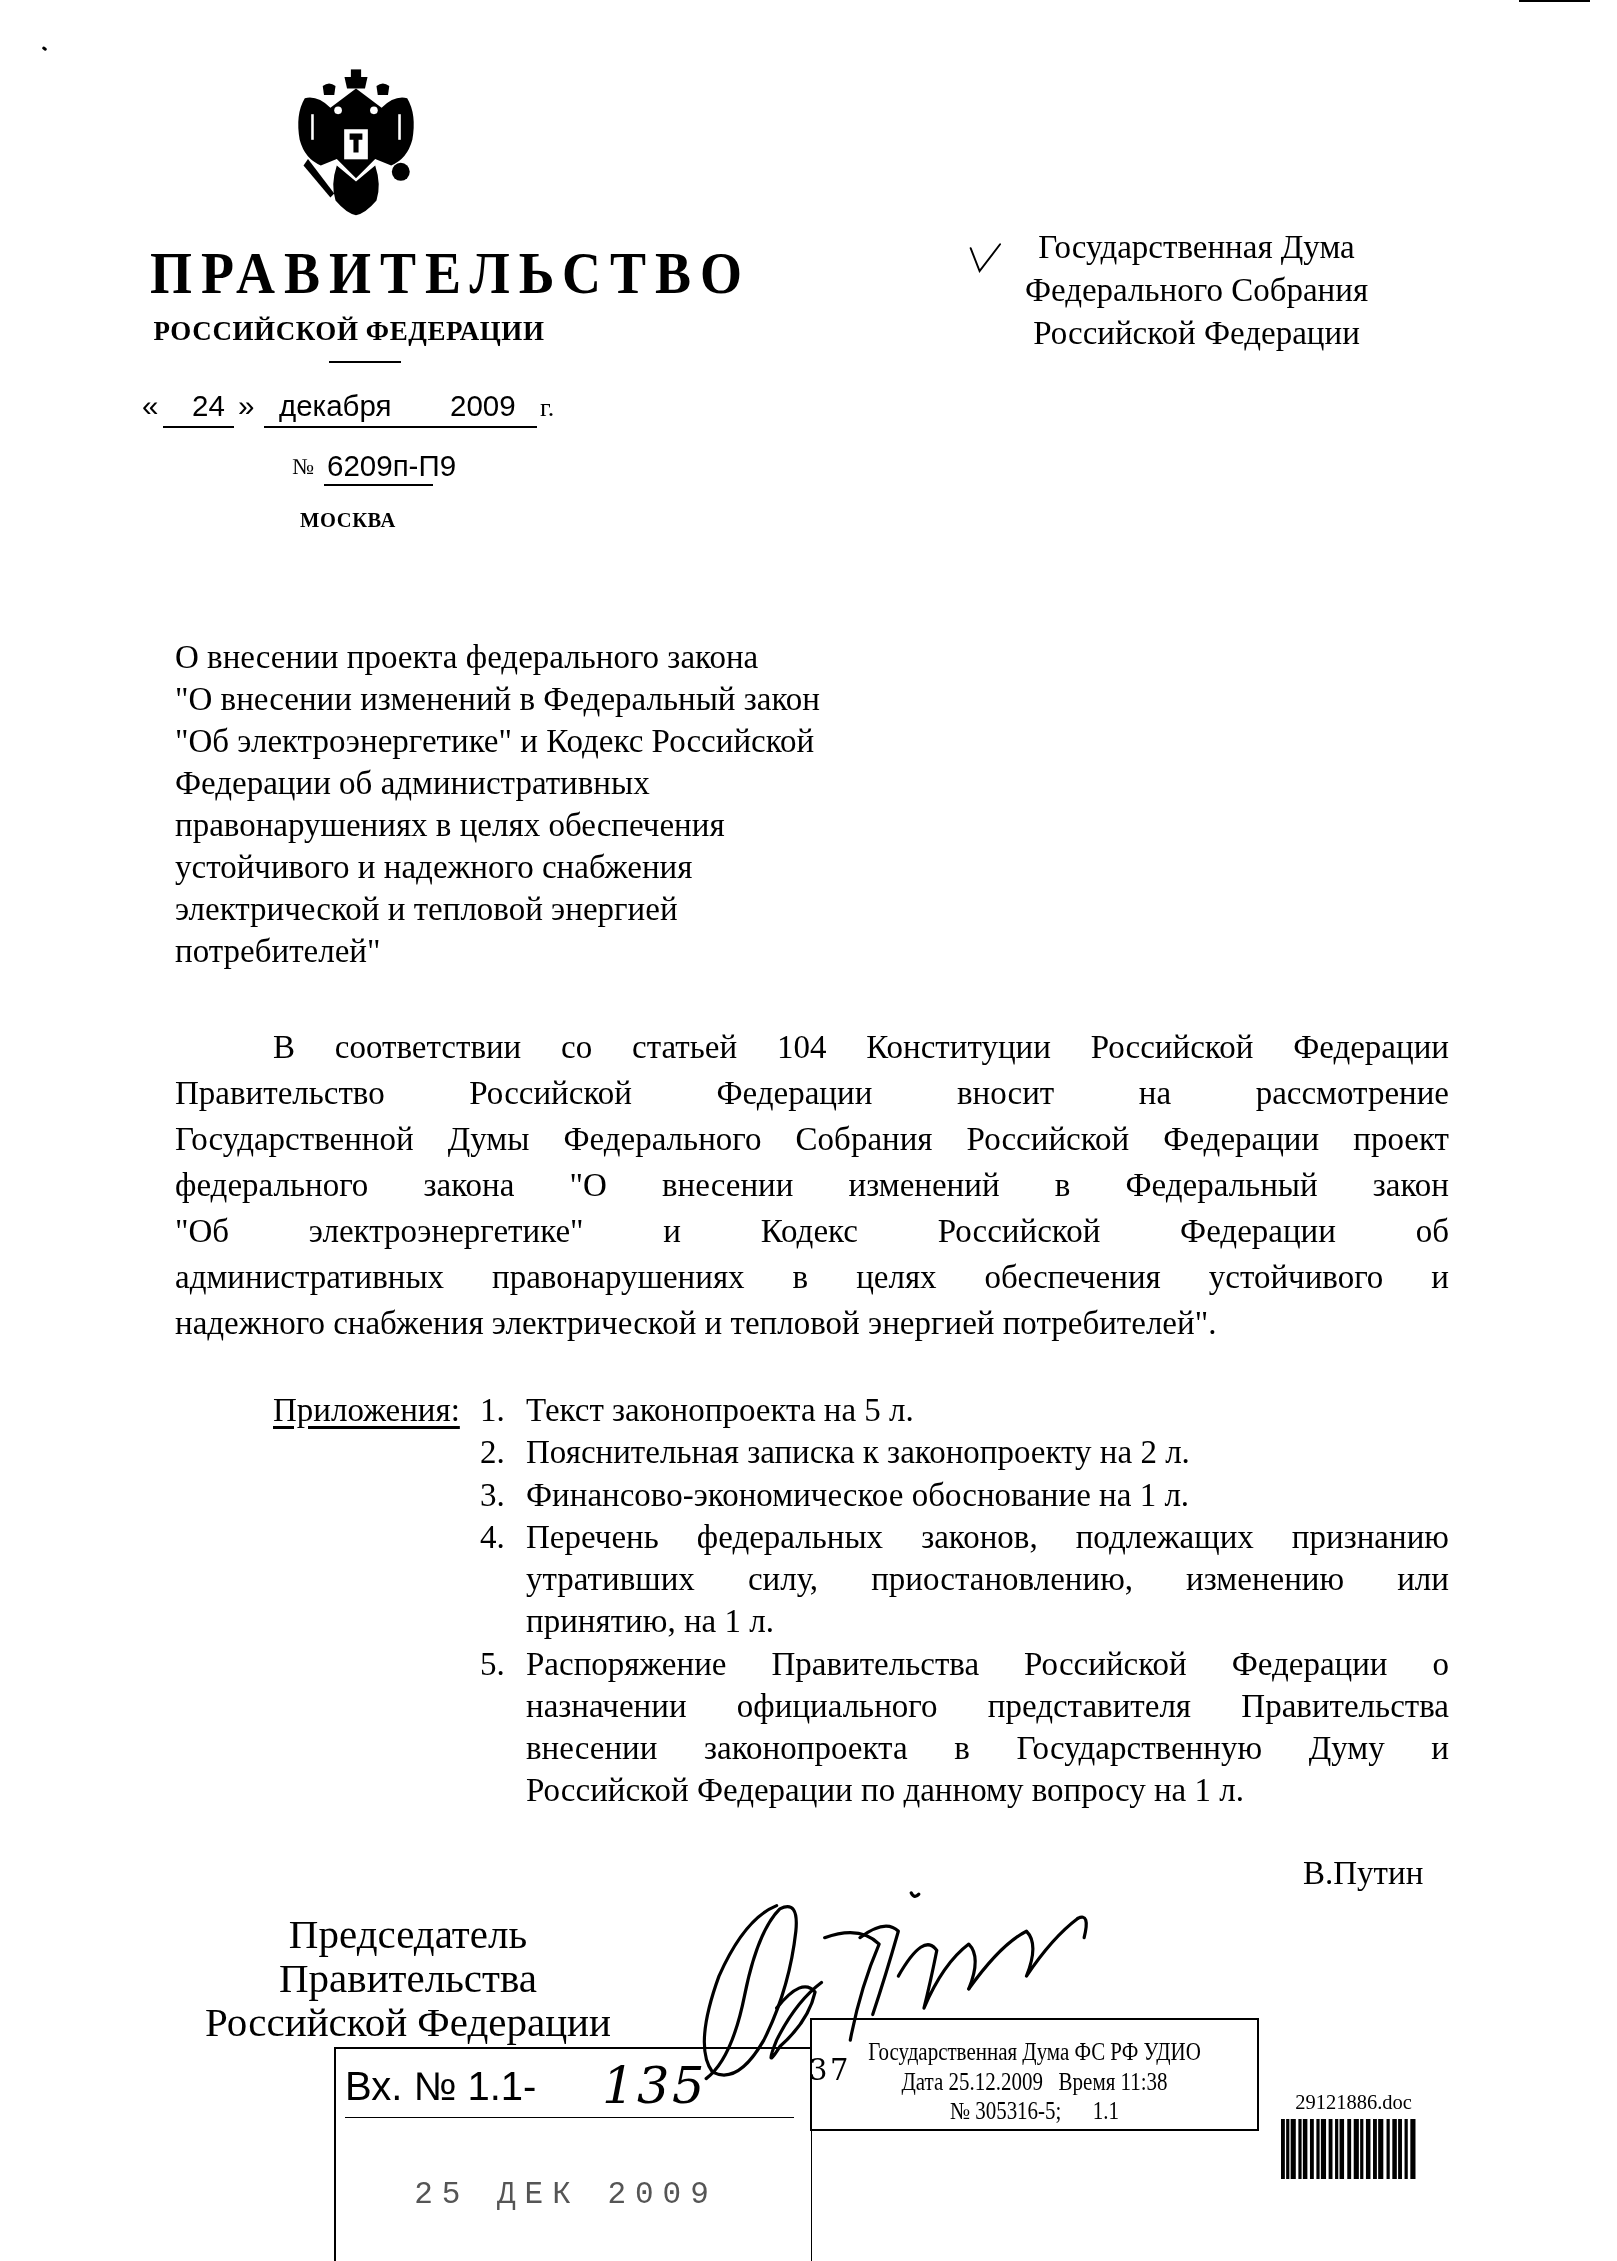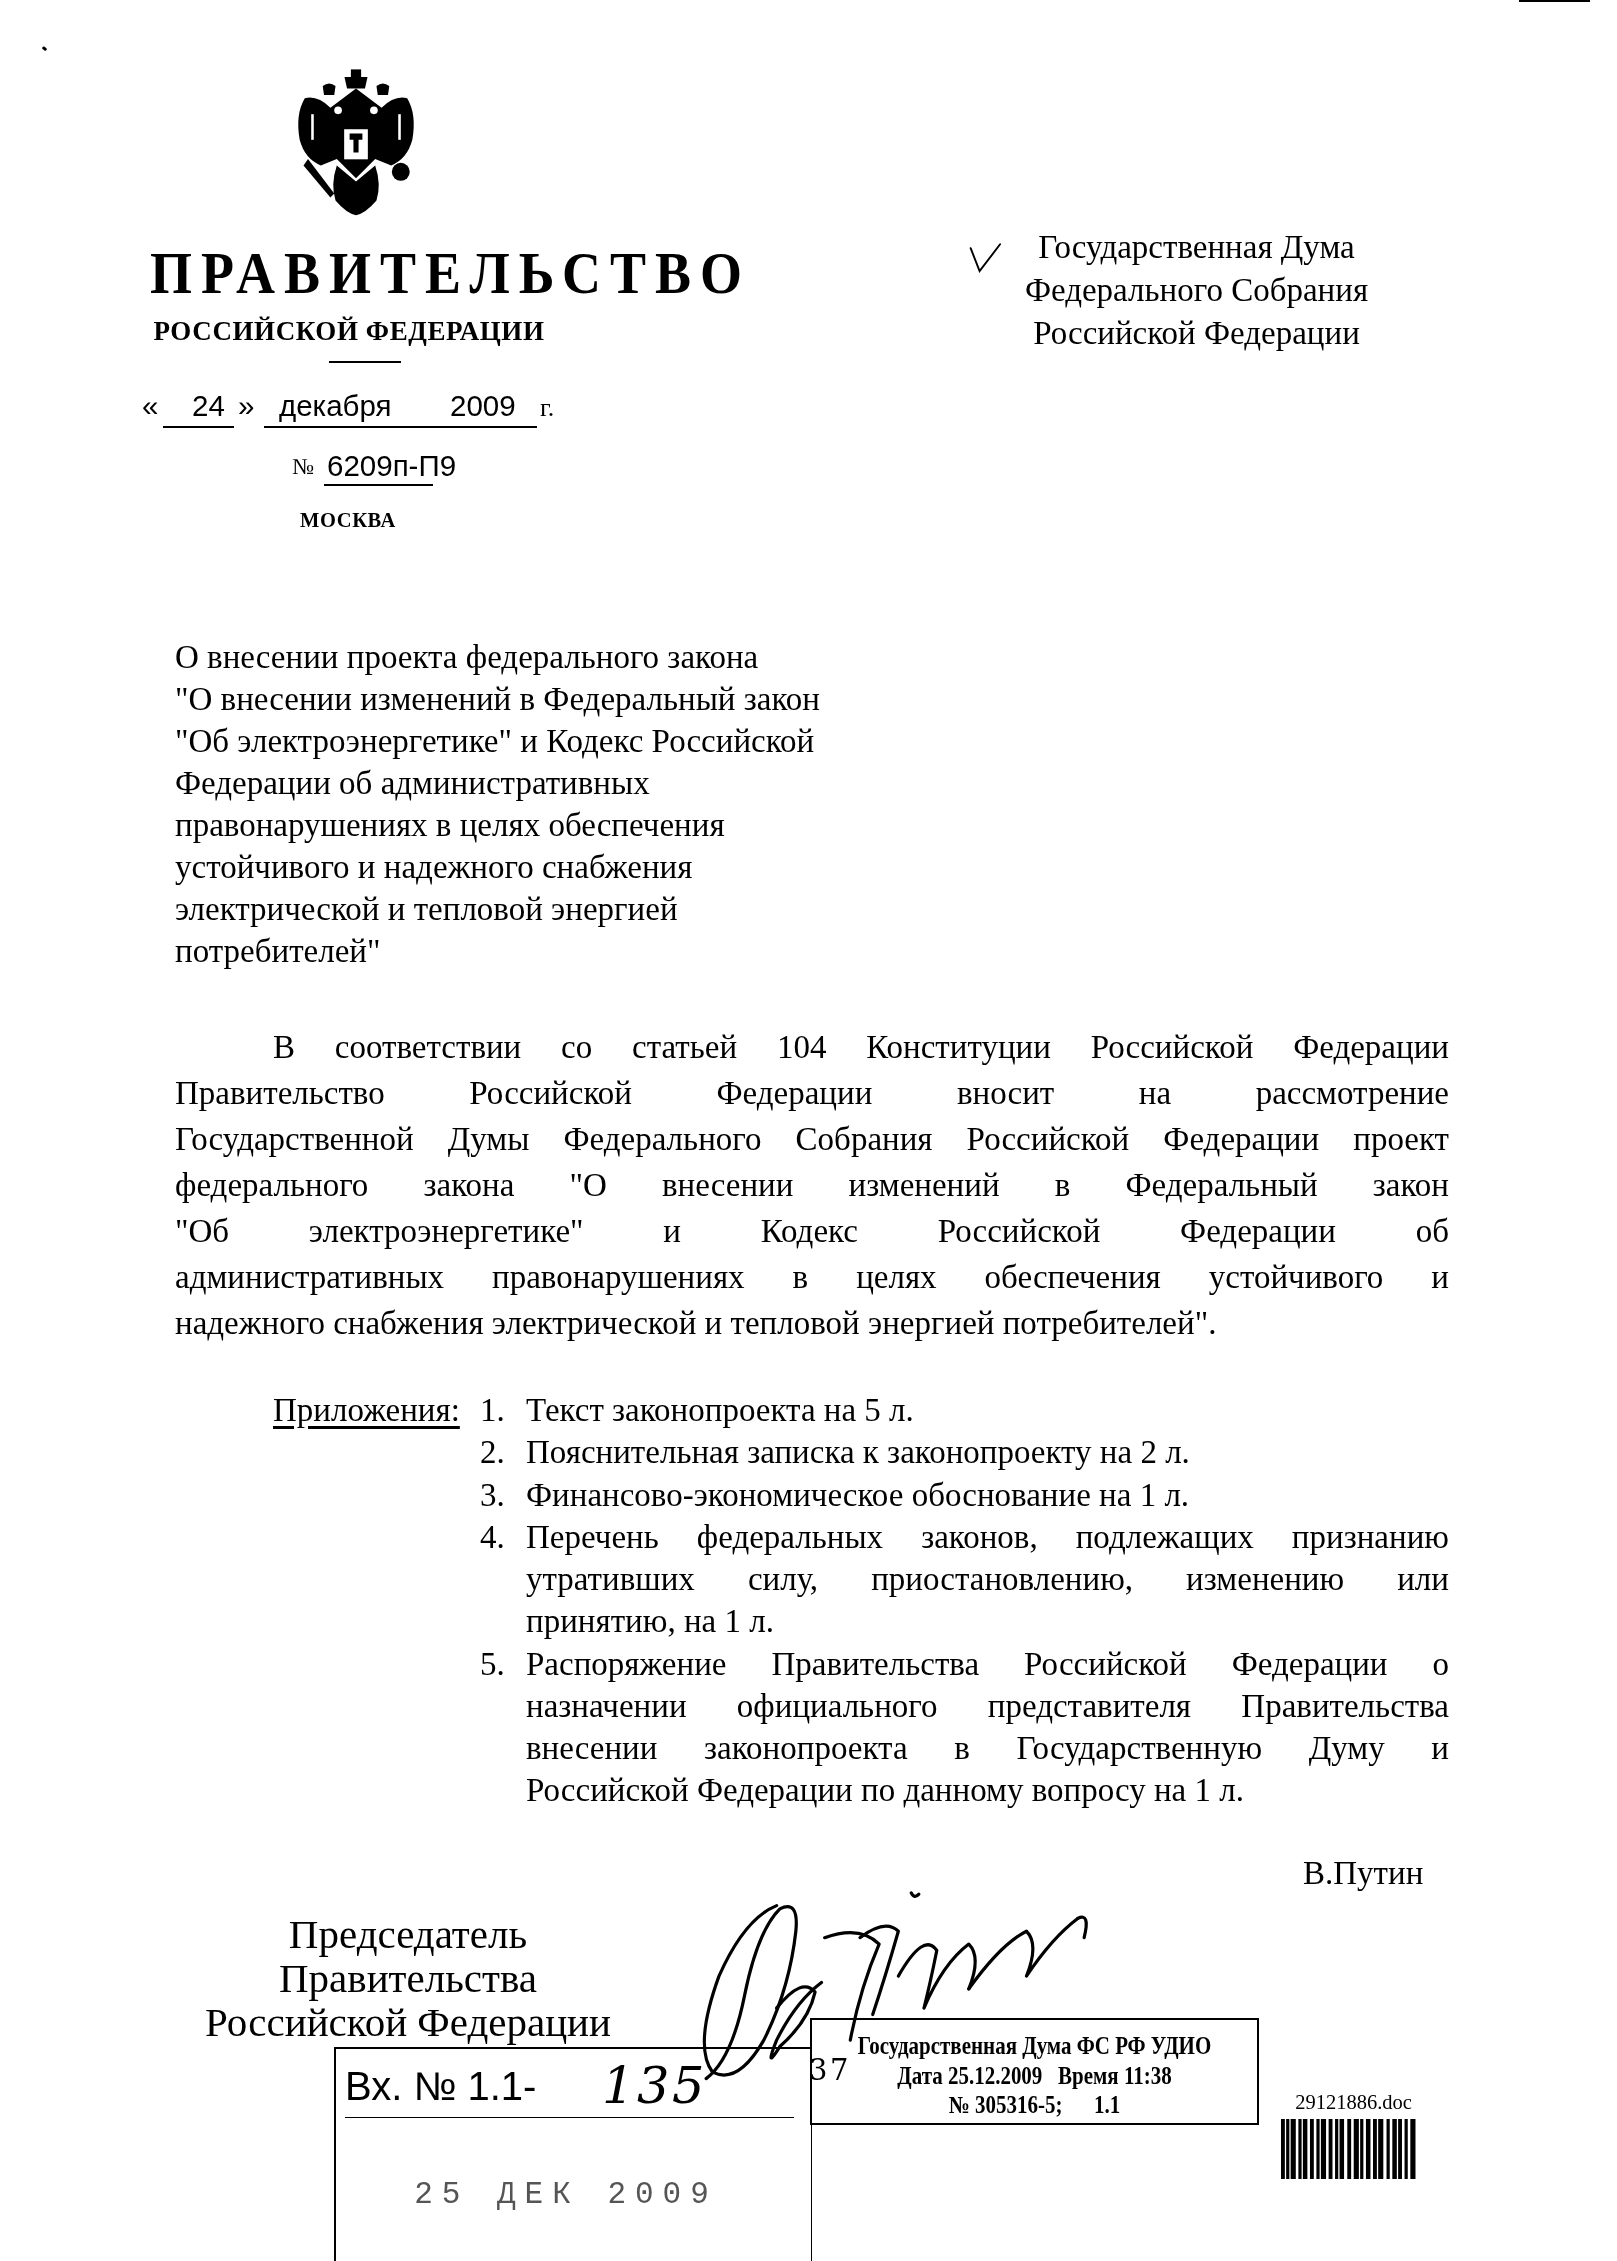--- a/index.html
+++ b/index.html
@@ -33,21 +33,21 @@
   .att-item .t .ln { display: block; white-space: nowrap; text-align: justify; text-align-last: justify; height: 42px; }
   .att-item .t .ln.last { text-align-last: left; }
   .sign-role { left: 177px; top: 1912px; width: 462px; font-size: 41px; line-height: 44px; text-align: center; }
   .sign-name { left: 1303px; top: 1851px; font-size: 33px; line-height: 44px; }
   .signature { left: 667px; top: 1880px; width: 578px; height: 205px; }
   .stamp-in { left: 334px; top: 2047px; width: 475px; height: 214px; border-left: 2.6px solid #000; border-top: 2.6px solid #000; border-right: 1.9px solid #000; }
   .stamp-in-top { position: absolute; left: 9px; top: 6.4px; width: 449px; height: 62px; border-bottom: 1.9px solid #000; font-family: "Liberation Sans", "DejaVu Sans", sans-serif; font-size: 40px; line-height: 62px; }
   .stamp-in-hand { position: absolute; left: 257px; top: 0; font-family: "DejaVu Serif", serif; font-style: italic; font-size: 51px; line-height: 62px; letter-spacing: 2.6px; }
   .stamp-in-date { position: absolute; left: 64px; top: 128px; width: 308px; text-align: center; font-family: "Liberation Mono", "DejaVu Sans Mono", monospace; font-size: 31px; color: #555; letter-spacing: 9px; margin-left: 12px; }
   .stamp-in-tail { left: 809px; top: 2053px; font-family: "DejaVu Serif", serif; font-size: 29px; letter-spacing: 2.6px; }
-  .stamp-duma { left: 810px; top: 2018px; width: 445px; height: 92px; border: 2.6px solid #000; text-align: center; font-size: 24.4px; line-height: 29.5px; font-weight: bold; padding-top: 11px; }
+  .stamp-duma { left: 810px; top: 2018px; width: 445px; height: 92px; border: 2.6px solid #000; text-align: center; font-size: 24.4px; line-height: 29.5px; font-weight: normal; padding-top: 17px; }
   .stamp-duma div { white-space: nowrap; transform: scaleX(0.86); }
   .barcode-label { left: 1283px; top: 2091px; width: 141px; text-align: center; font-size: 20.5px; font-family: "Liberation Serif", serif; }
   .barcode { left: 1281px; top: 2119px; width: 148px; height: 60px; }
 </style>
 </head>
 <body>
 
 <div class="abs corner-mark"></div>
 <div class="abs speck"></div>
 

